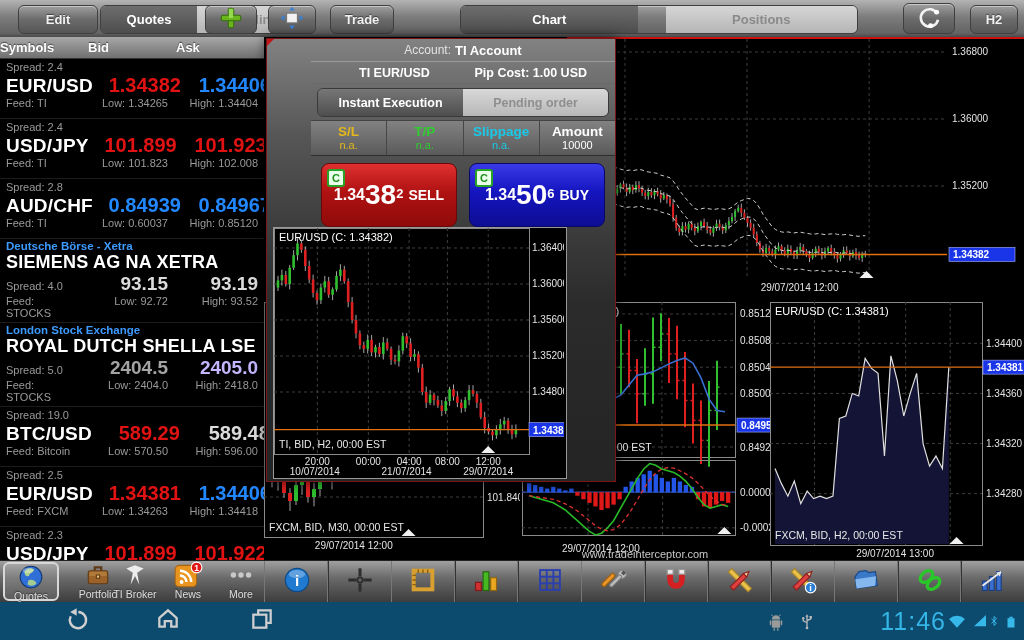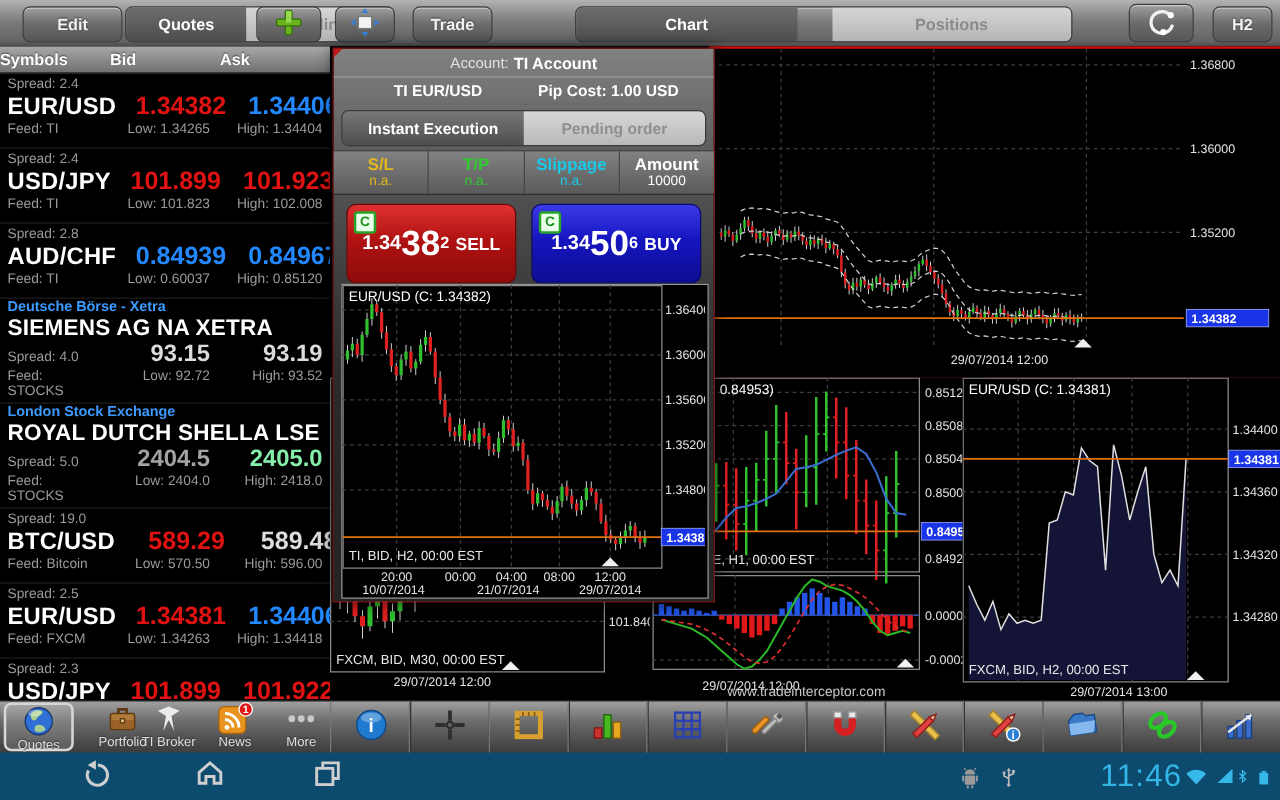--- a/index.html
+++ b/index.html
@@ -31,21 +31,21 @@
   
   .chartbg{position:absolute;left:264px;top:37px;width:760px;height:523px;background:#000;}
   .cwin{position:absolute;background:#000;}
   #w-main{left:567px;top:37px;width:455px;height:263px;border:2px solid #cc1111;}
   #w-m30{left:264px;top:302px;width:256px;height:256px;}
   #w-aud{left:520px;top:302px;width:270px;height:256px;}
   #w-area{left:770px;top:302px;width:254px;height:258px;}
   .watermark{position:absolute;left:575px;top:548px;width:140px;text-align:center;font-size:11px;color:#c8c8c8;}
   
   .dialog{position:absolute;left:266px;top:38px;width:304px;height:442px;z-index:10;
-    border:1px solid #7a1616;background:linear-gradient(#828282,#565656 22%,#3a3a3a 45%,#2b2b2b 60%,#242424);box-shadow:0 0 12px rgba(0,0,0,.7);}
+    border:1px solid #7a1616;background:linear-gradient(#828282,#565656 22%,#3a3a3a 45%,#2b2b2b 60%,#242424);box-shadow:0 0 12px rgba(0,0,0,.7);padding-left:44px;}
   .dlg-corner{position:absolute;left:0;top:0;width:0;height:0;border-left:7px solid #c01818;border-bottom:7px solid transparent;}
   .dlg-acct{height:22px;display:flex;align-items:center;justify-content:center;font-size:12px;color:#e2e2e2;border-bottom:1px solid #9a9a9a;}
   .dlg-acct b{color:#fff;font-size:13px;margin-left:4px;}
   .dlg-inst{height:21px;display:flex;align-items:center;font-size:12.5px;font-weight:bold;color:#fff;border-bottom:1px solid #6a6a6a;}
   .dlg-inst span:first-child{margin-left:48px;}
   .dlg-inst span:last-child{margin-left:auto;margin-right:28px;}
   .dlg-tabs{display:flex;margin:4px 6px 3px 6px;height:27px;border:1px solid #3a3a3a;border-radius:6px;overflow:hidden;}
   .dlg-tabs>div{flex:1;display:flex;align-items:center;justify-content:center;font-size:12.5px;font-weight:bold;}
   .dlg-tab-on{background:linear-gradient(#777,#4e4e4e);color:#fff;}
   .dlg-tab-off{background:linear-gradient(#d8d8d8,#b8b8b8);color:#8f8f8f;}
@@ -186,21 +186,21 @@
             <span class="small ta-r">Low: 92.72</span>
             <span class="small ta-r">High: 93.52</span>
           </div>
         </div>
         <div class="qrow stock">
           <div class="exch">London Stock Exchange</div>
           <div class="sym" style="font-size:18px;line-height:21px;">ROYAL DUTCH SHELLA LSE</div>
           <div class="grid3">
             <span class="small">Spread: 5.0</span>
             <span class="num st" style="color:#a3a3a3">2404.5</span>
-            <span class="num st" style="color:#86efac">2405.0</span>
+            <span class="num st" style="color:#c4b5fd">2405.0</span>
           </div>
           <div class="grid3">
             <span class="small">Feed: STOCKS</span>
             <span class="small ta-r">Low: 2404.0</span>
             <span class="small ta-r">High: 2418.0</span>
           </div>
         </div>
         <div class="qrow">
           <div class="small" style="line-height:14px;">Spread: 19.0</div>
           <div class="grid3" style="margin-top:0;">

